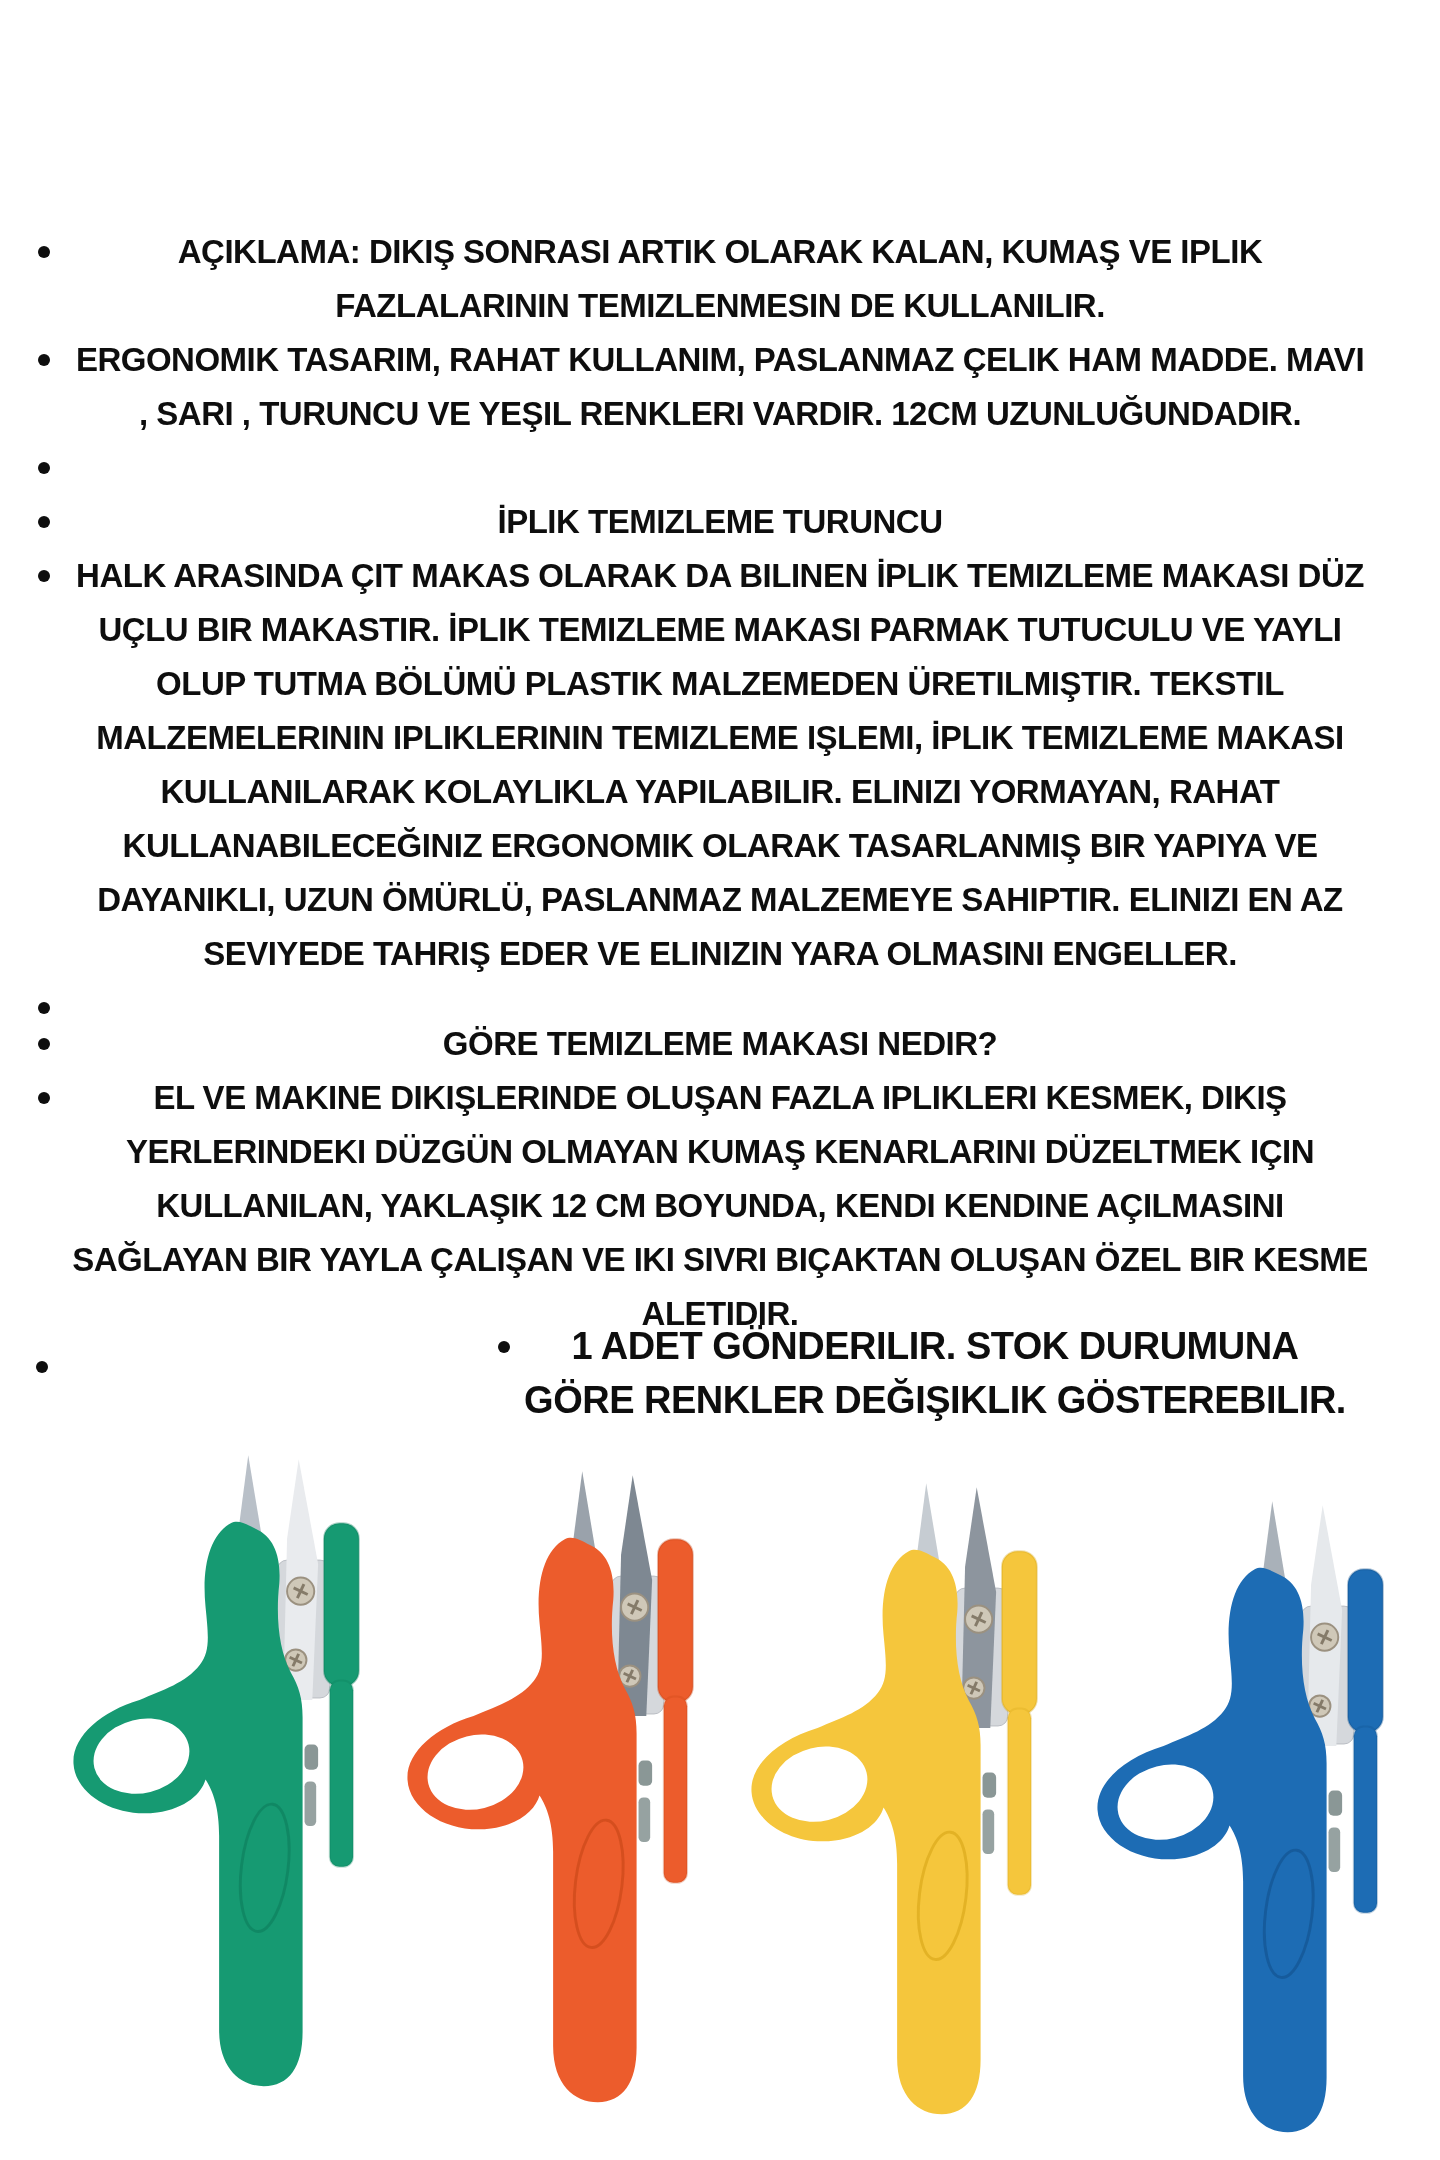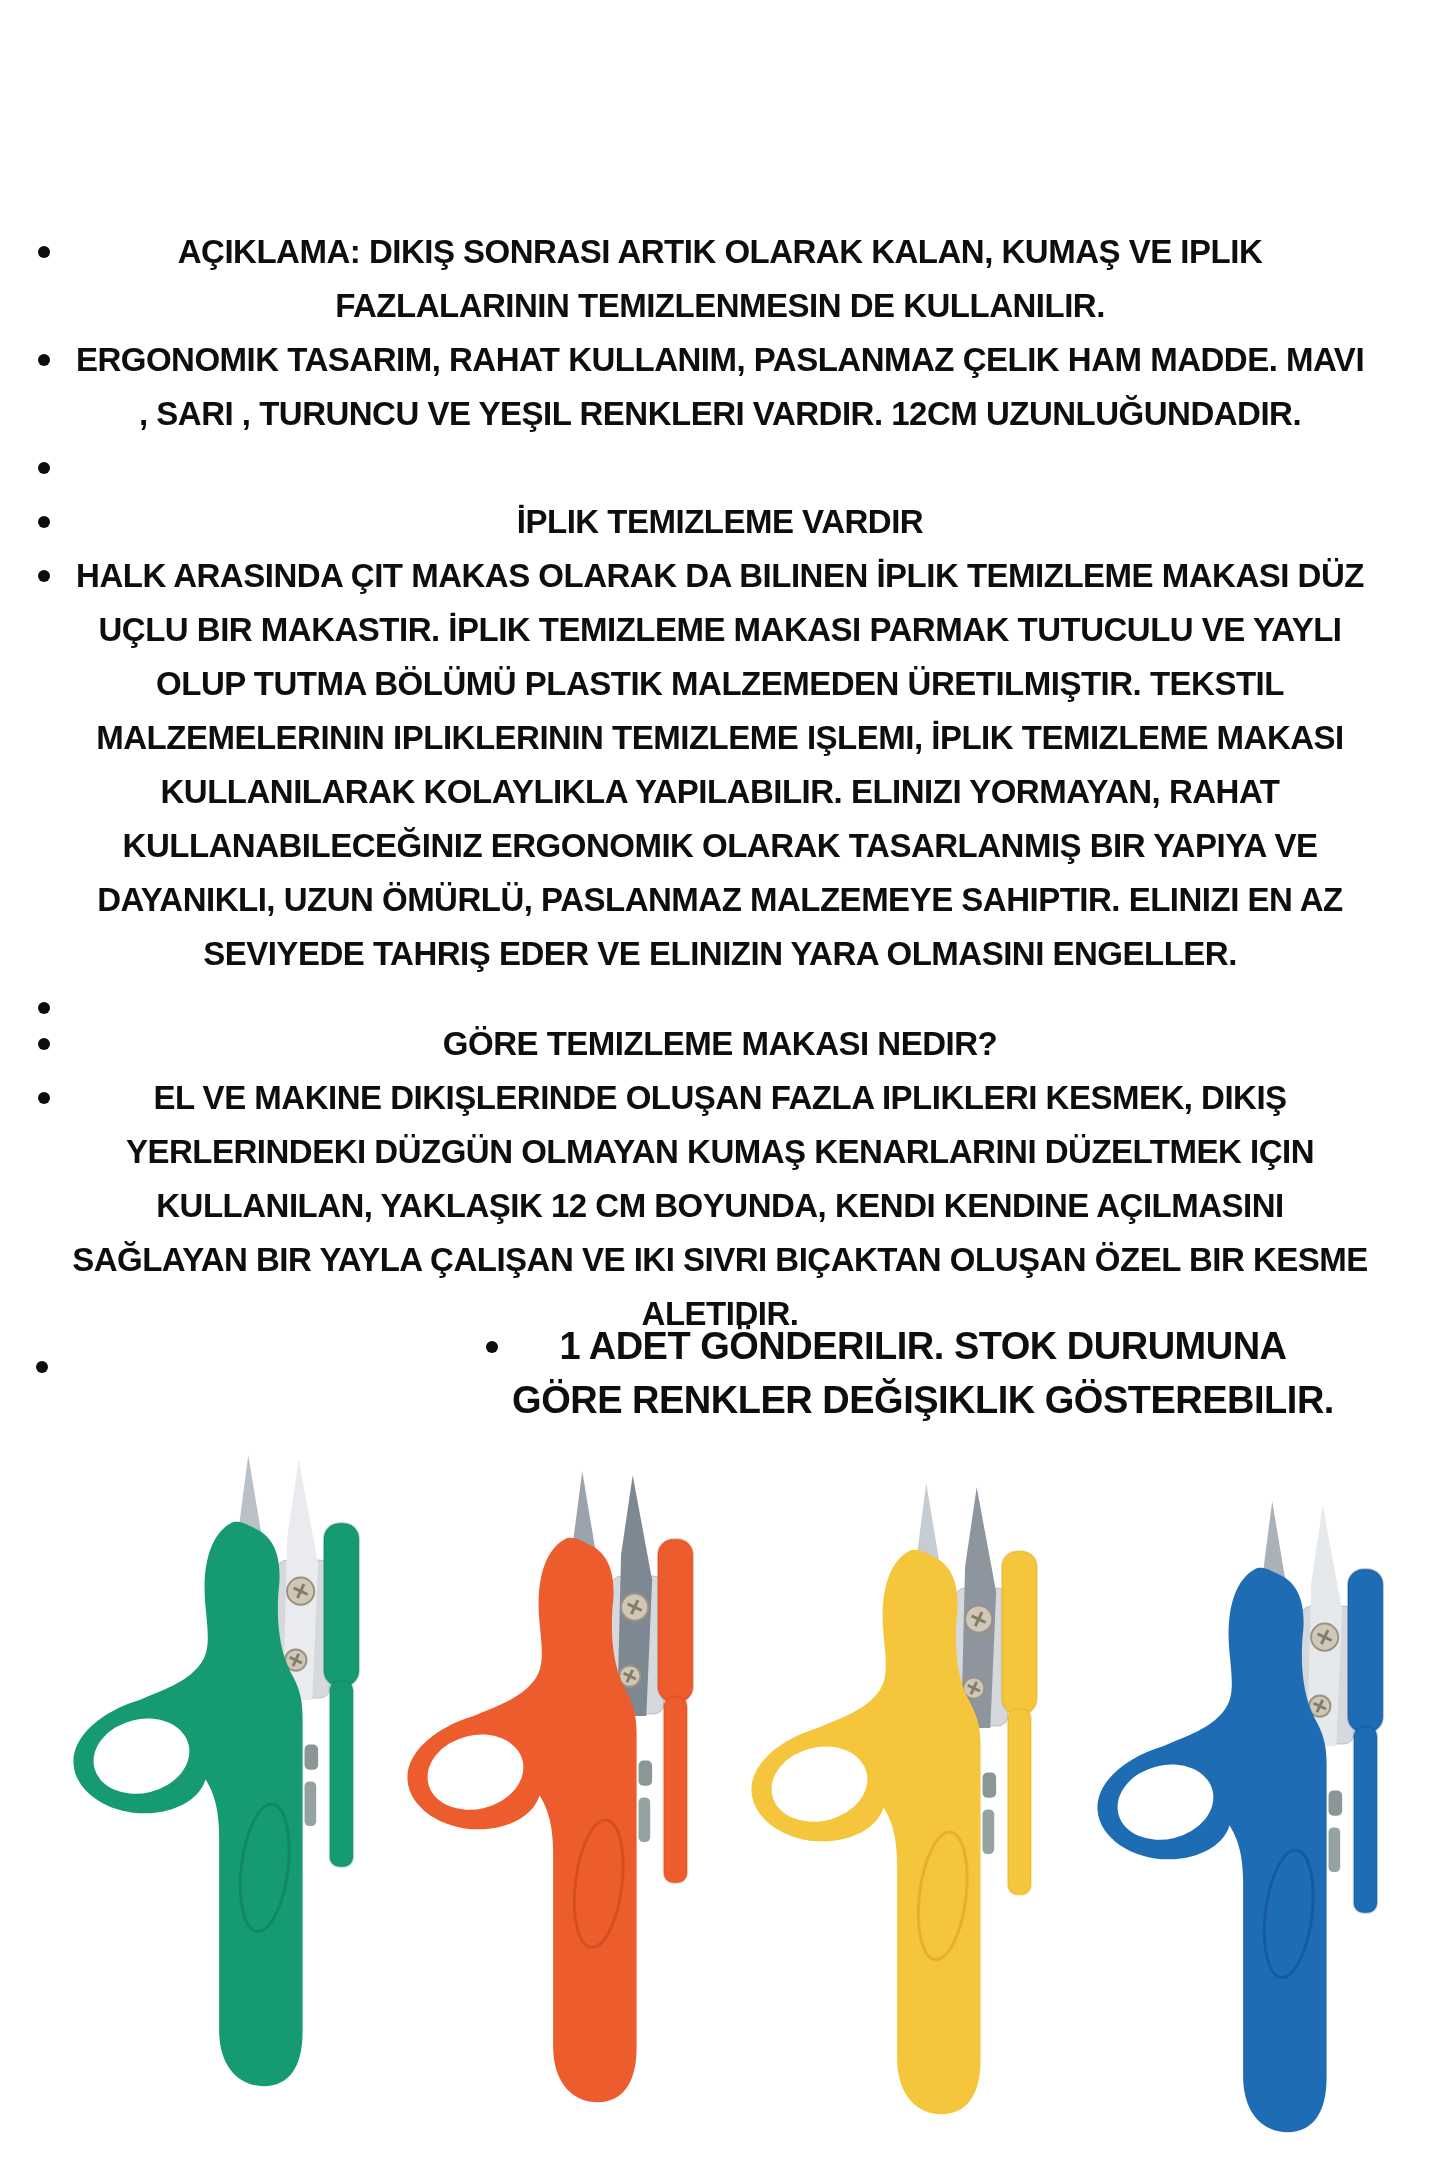--- a/index.html
+++ b/index.html
@@ -15,21 +15,21 @@
     letter-spacing:-0.5px;color:#0e0e0e;
   }
   .dot{position:absolute;width:12px;height:12px;border-radius:50%;
        background:#0e0e0e;display:block;}
   ul.desc li > .dot{left:-26px;top:21px;}
   li.pull-up{margin-top:-18px;}
 
   
   .note-row{position:relative;height:108px;margin-top:-26px;}
   .note-row > .dot-left{left:36px;top:42px;}
-  .note{position:absolute;left:508px;width:830px;}
+  .note{position:absolute;left:520px;width:830px;}
   .note .txt{text-align:center;font-weight:700;font-size:38px;line-height:54px;
              letter-spacing:-0.5px;}
   .note > .dot{left:-22px;top:22px;}
 
   
   .snips{position:relative;height:715px;margin-top:28px;}
   .snip{position:absolute;width:330px;height:700px;}
   .snip svg{width:330px;height:680px;display:block;}
   .snip-0{left:58px;top:0;}
   .snip-1{left:392px;top:16px;}
@@ -49,21 +49,21 @@
     <li>
       <span class="dot"></span>
       <div class="txt">ERGONOMIK TASARIM, RAHAT KULLANIM, PASLANMAZ ÇELIK HAM MADDE. MAVI<br>, SARI , TURUNCU VE YEŞIL RENKLERI VARDIR. 12CM UZUNLUĞUNDADIR.</div>
     </li>
     <li>
       <span class="dot"></span>
       <div class="txt"></div>
     </li>
     <li>
       <span class="dot"></span>
-      <div class="txt">İPLIK TEMIZLEME VARDIR</div>
+      <div class="txt">İPLIK TEMIZLEME TURUNCU</div>
     </li>
     <li>
       <span class="dot"></span>
       <div class="txt">HALK ARASINDA ÇIT MAKAS OLARAK DA BILINEN İPLIK TEMIZLEME MAKASI DÜZ<br>UÇLU BIR MAKASTIR. İPLIK TEMIZLEME MAKASI PARMAK TUTUCULU VE YAYLI<br>OLUP TUTMA BÖLÜMÜ PLASTIK MALZEMEDEN ÜRETILMIŞTIR. TEKSTIL<br>MALZEMELERININ IPLIKLERININ TEMIZLEME IŞLEMI, İPLIK TEMIZLEME MAKASI<br>KULLANILARAK KOLAYLIKLA YAPILABILIR. ELINIZI YORMAYAN, RAHAT<br>KULLANABILECEĞINIZ ERGONOMIK OLARAK TASARLANMIŞ BIR YAPIYA VE<br>DAYANIKLI, UZUN ÖMÜRLÜ, PASLANMAZ MALZEMEYE SAHIPTIR. ELINIZI EN AZ<br>SEVIYEDE TAHRIŞ EDER VE ELINIZIN YARA OLMASINI ENGELLER.</div>
     </li>
     <li>
       <span class="dot"></span>
       <div class="txt"></div>
     </li>
     <li class="pull-up">

